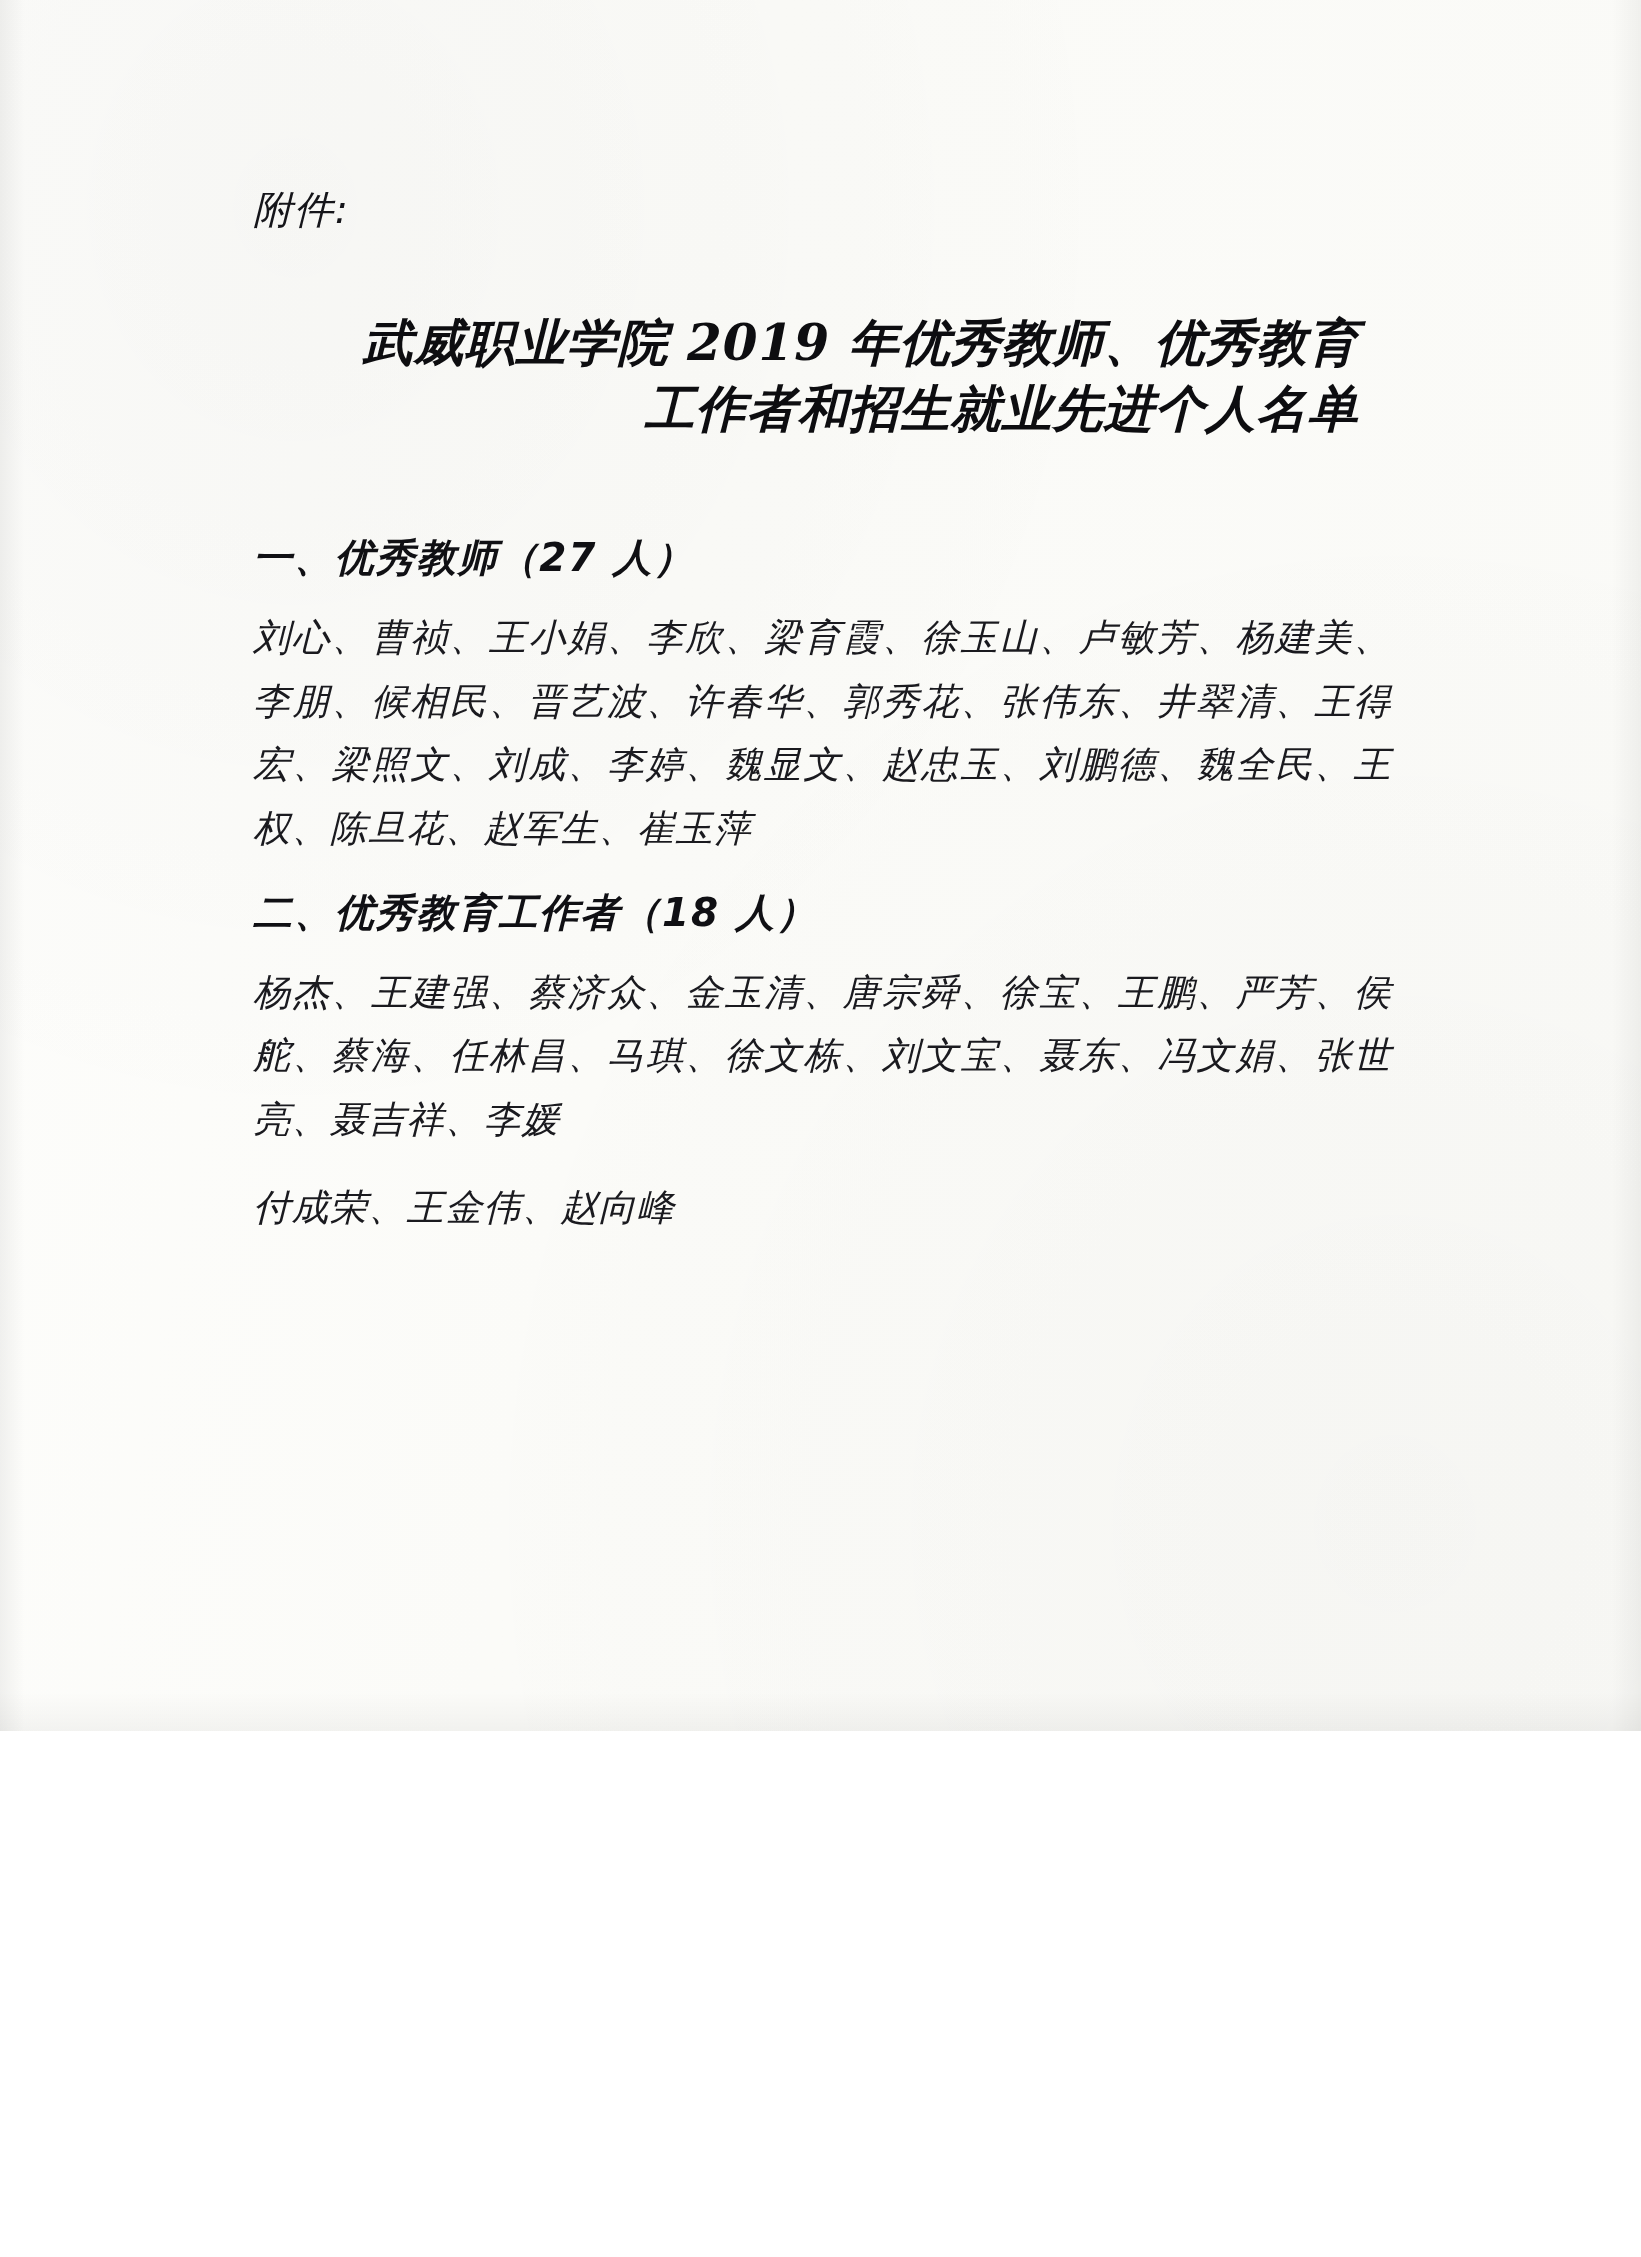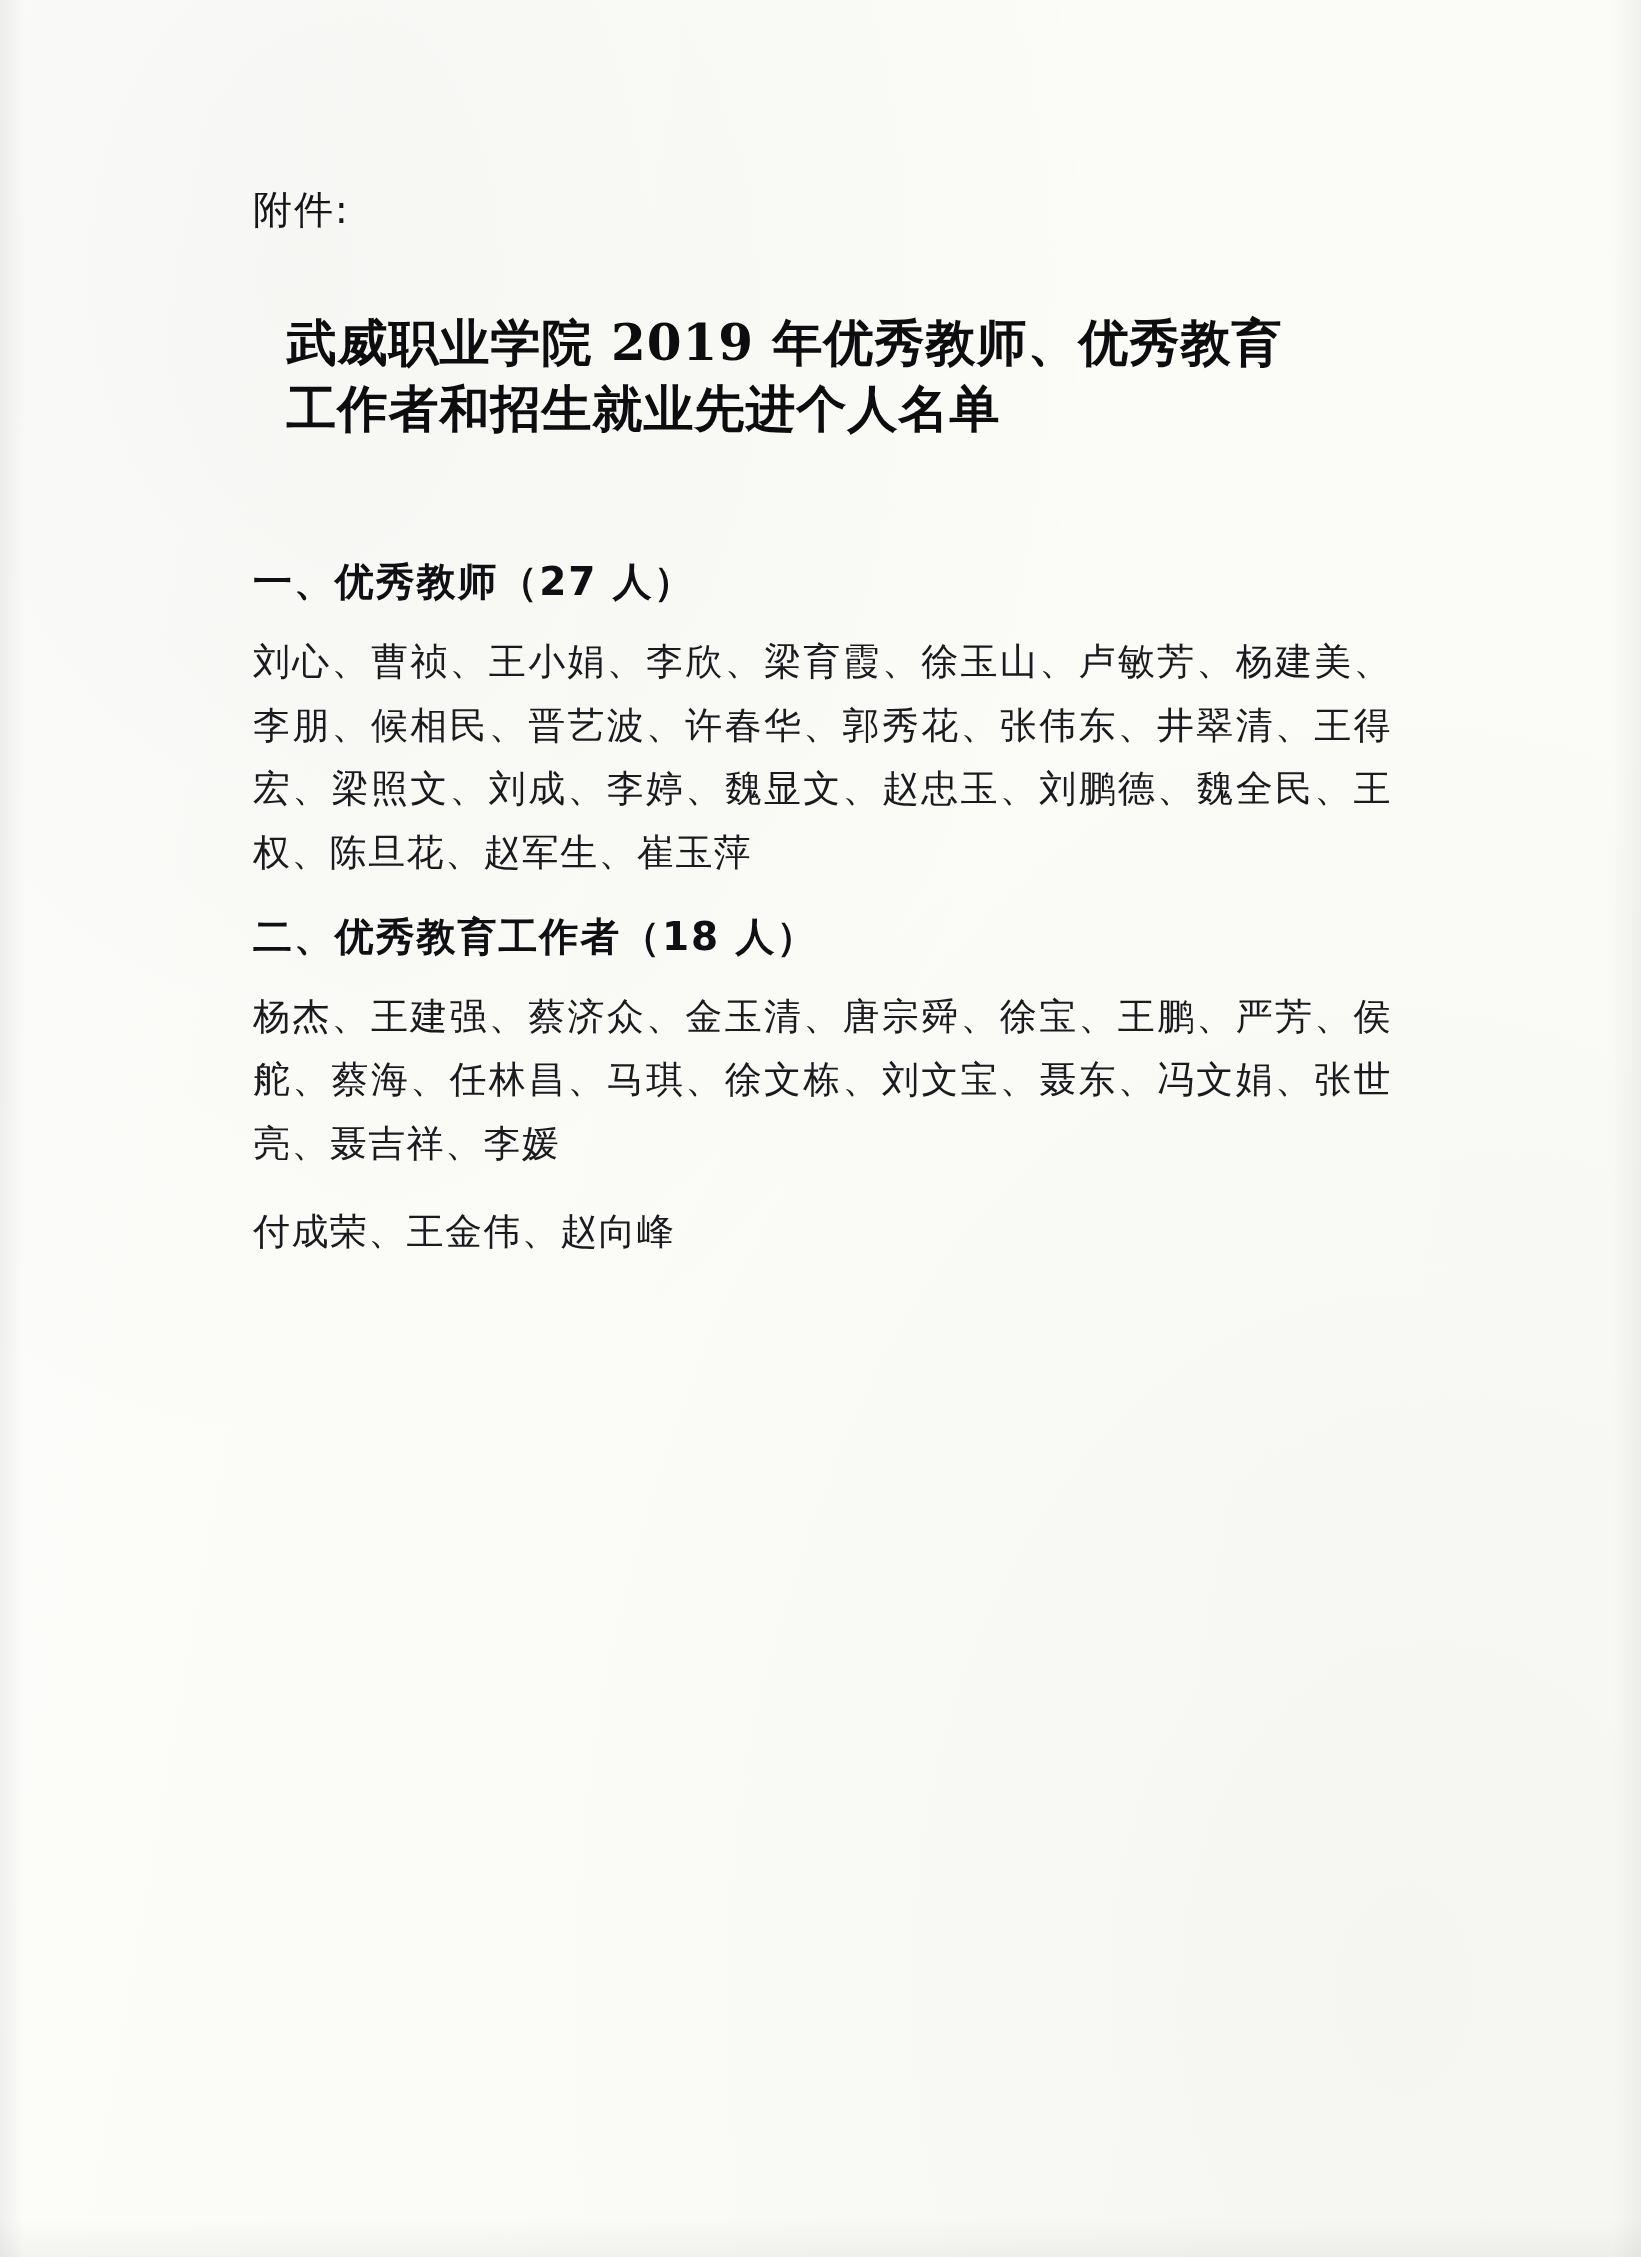--- a/index.html
+++ b/index.html
@@ -10,26 +10,27 @@
     width: 1641px;
     height: 2257px;
     background: #ffffff;
     font-family: "DejaVu Sans", "Liberation Sans", sans-serif;
     overflow: hidden;
   }
   
   .page {
     position: relative;
     width: 1641px;
-    height: 2257px;
+    height: 1731px;
     background:
       radial-gradient(ellipse at 18% 12%, rgba(0,0,0,0.025) 0%, rgba(0,0,0,0) 45%),
       radial-gradient(ellipse at 85% 88%, rgba(0,0,0,0.02) 0%, rgba(0,0,0,0) 50%),
       linear-gradient(100deg, #fdfdfb 0%, #fbfbf8 40%, #fafaf7 100%);
     box-sizing: border-box;
+    font-style: italic;
   }
   .paper-edge-left {
     position: absolute;
     left: 0; top: 0; bottom: 0;
     width: 25px;
     background: linear-gradient(to right, rgba(0,0,0,0.05), rgba(0,0,0,0));
     pointer-events: none;
   }
   .paper-edge-right {
     position: absolute;
@@ -55,28 +56,28 @@
 
   .attachment-label {
     font-size: 39px;
     color: #15151a;
     letter-spacing: 1.9px;
     margin-bottom: 73px;
     font-family: "DejaVu Sans", "Liberation Sans", sans-serif;
   }
 
   .doc-title {
-    text-align: left;
+    text-align: right;
     font-size: 50px;
     font-weight: bold;
     line-height: 1.32;
     color: #0d0d10;
     letter-spacing: 1px;
     font-family: "DejaVu Serif", "Liberation Serif", serif;
-    margin: 0 auto 113px auto;
+    margin: 0 auto 89px auto;
     width: 1072px;
   }
   .doc-title .line2 {
     display: block;
   }
 
   .section-heading {
     font-size: 39px;
     font-weight: bold;
     color: #101014;

